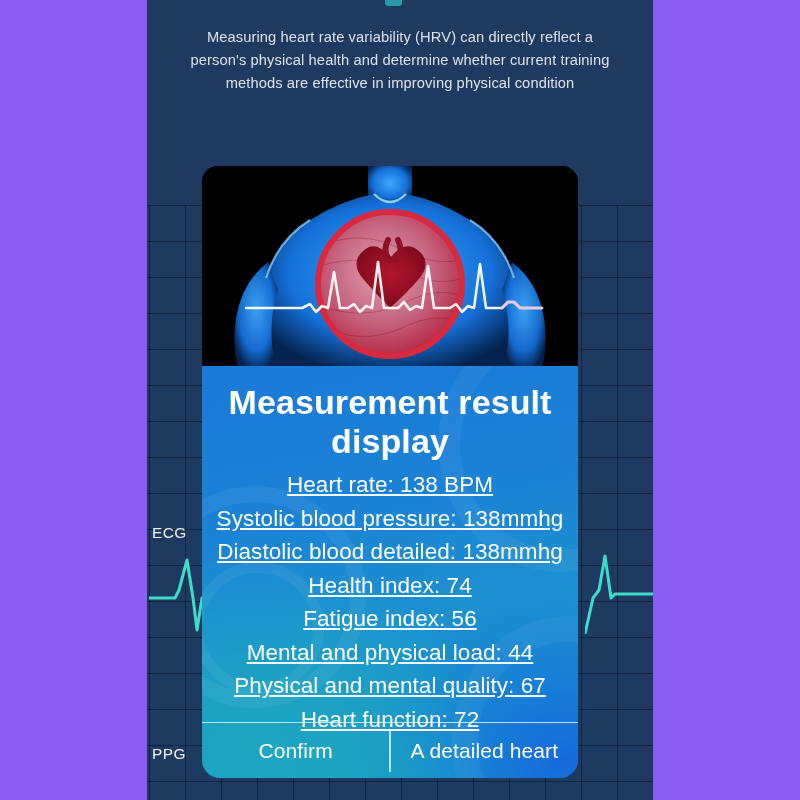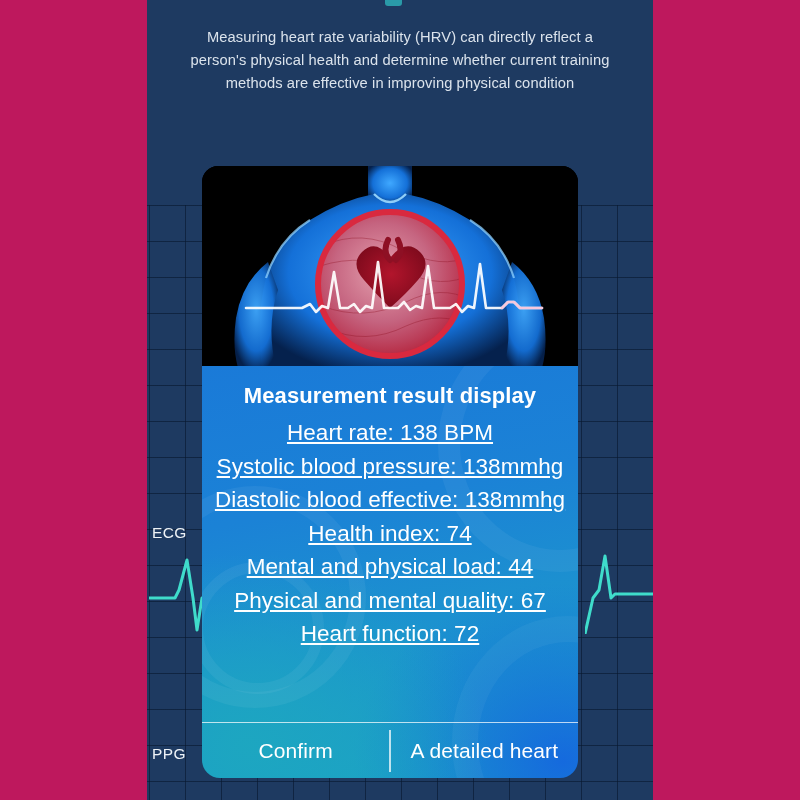--- a/index.html
+++ b/index.html
@@ -13,21 +13,21 @@
     overflow: hidden;
     font-family: "Liberation Sans", sans-serif;
     position: relative;
   }
 
   
   #page {
     position: absolute;
     left: 0; top: 0;
     width: 800px; height: 800px;
-    background: #be185d;
+    background: #8b5cf6;
   }
 
   
   #device {
     position: absolute;
     left: 147px;
     top: 0;
     width: 506px;
     height: 800px;
     background: #1e3a61;
@@ -137,21 +137,21 @@
          border-color: rgba(255,255,255,.045); }
 
   #panel-content {
     position: relative;
     z-index: 3;
     padding-top: 17px;
     text-align: center;
     color: #ffffff;
   }
   #panel-title {
-    font-size: 22px;
+    font-size: 34px;
     font-weight: bold;
     letter-spacing: .1px;
     margin-bottom: 7px;
     text-align: center;
   }
   .metric {
     font-size: 22.5px;
     line-height: 33.5px;
     letter-spacing: .05px;
     white-space: nowrap;
@@ -280,22 +280,23 @@
       <div class="swirl" id="sw1"></div>
       <div class="swirl" id="sw2"></div>
       <div class="swirl" id="sw3"></div>
       <div class="swirl" id="sw4"></div>
 
       <div id="panel-content">
         <div id="panel-title">Measurement result display</div>
 
         <div class="metric">Heart rate: 138 BPM</div>
         <div class="metric">Systolic blood pressure: 138mmhg</div>
-        <div class="metric">Diastolic blood effective: 138mmhg</div>
+        <div class="metric">Diastolic blood detailed: 138mmhg</div>
         <div class="metric">Health index: 74</div>
+        <div class="metric">Fatigue index: 56</div>
         <div class="metric">Mental and physical load: 44</div>
         <div class="metric">Physical and mental quality: 67</div>
         <div class="metric">Heart function: 72</div>
       </div>
 
       <div id="actions">
         <div class="action-btn">Confirm</div>
         <div id="action-divider"></div>
         <div class="action-btn">A detailed heart</div>
       </div>

